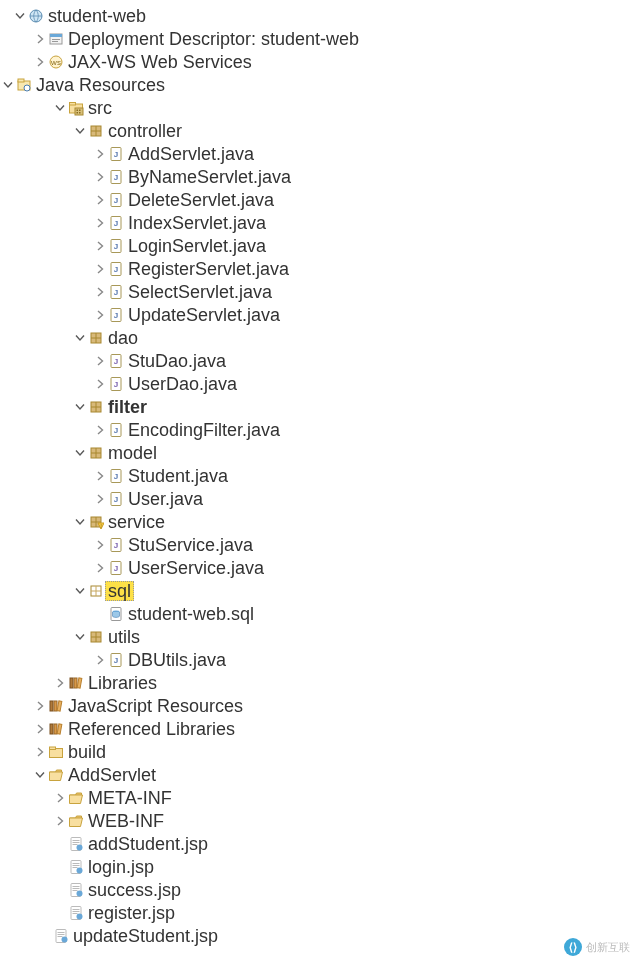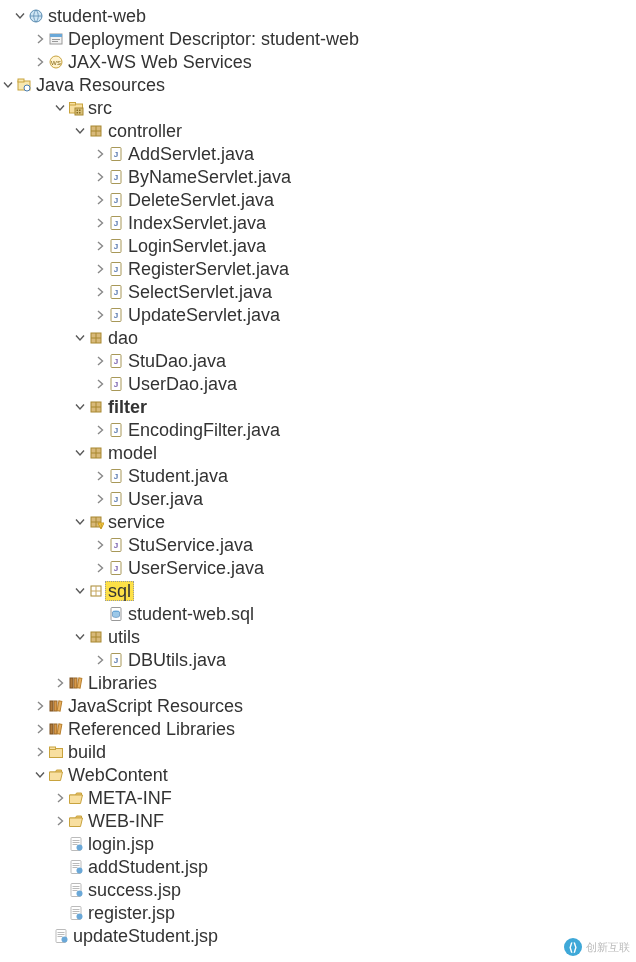--- a/index.html
+++ b/index.html
@@ -552,21 +552,21 @@
         <svg width="10" height="10" viewBox="0 0 10 10">
           <path d="M1 2.5 L5 7 L9 2.5" fill="none" stroke="#595959" stroke-width="1.4"></path>
         </svg>
       </span>
       <span class="ico">
         <svg width="16" height="16">
           <path d="M1.5 5h6l1-2h5v2" fill="#e8c06a" stroke="#c8a33e"></path>
           <path d="M1.5 5h13l-2 8.5h-11z" fill="#f8dfa0" stroke="#c8a33e"></path>
         </svg>
       </span>
-      <span class="label">WebContent</span>
+      <span class="label">AddServlet</span>
     </div>
     <div class="row" style="padding-left: 52px;">
       <span class="twisty">
         <svg width="10" height="10" viewBox="0 0 10 10">
           <path d="M3 1 L7.5 5 L3 9" fill="none" stroke="#888" stroke-width="1.4"></path>
         </svg>
       </span>
       <span class="ico">
         <svg width="16" height="16">
           <path d="M1.5 5h6l1-2h5v2" fill="#e8c06a" stroke="#c8a33e"></path>
@@ -593,34 +593,34 @@
       <span class="twisty"></span>
       <span class="ico">
         <svg width="16" height="16">
           <rect x="3" y="1.5" width="10" height="13" rx="1" fill="#fff" stroke="#bbb"></rect>
           <rect x="4.5" y="4" width="7" height="1" fill="#bbb"></rect>
           <rect x="4.5" y="6" width="7" height="1" fill="#bbb"></rect>
           <rect x="4.5" y="8" width="5" height="1" fill="#bbb"></rect>
           <circle cx="11.5" cy="11.5" r="3" fill="#6aa8d8"></circle>
         </svg>
       </span>
-      <span class="label">login.jsp</span>
+      <span class="label">addStudent.jsp</span>
     </div>
     <div class="row" style="padding-left: 52px;">
       <span class="twisty"></span>
       <span class="ico">
         <svg width="16" height="16">
           <rect x="3" y="1.5" width="10" height="13" rx="1" fill="#fff" stroke="#bbb"></rect>
           <rect x="4.5" y="4" width="7" height="1" fill="#bbb"></rect>
           <rect x="4.5" y="6" width="7" height="1" fill="#bbb"></rect>
           <rect x="4.5" y="8" width="5" height="1" fill="#bbb"></rect>
           <circle cx="11.5" cy="11.5" r="3" fill="#6aa8d8"></circle>
         </svg>
       </span>
-      <span class="label">addStudent.jsp</span>
+      <span class="label">login.jsp</span>
     </div>
     <div class="row" style="padding-left: 52px;">
       <span class="twisty"></span>
       <span class="ico">
         <svg width="16" height="16">
           <rect x="3" y="1.5" width="10" height="13" rx="1" fill="#fff" stroke="#bbb"></rect>
           <rect x="4.5" y="4" width="7" height="1" fill="#bbb"></rect>
           <rect x="4.5" y="6" width="7" height="1" fill="#bbb"></rect>
           <rect x="4.5" y="8" width="5" height="1" fill="#bbb"></rect>
           <circle cx="11.5" cy="11.5" r="3" fill="#6aa8d8"></circle>

